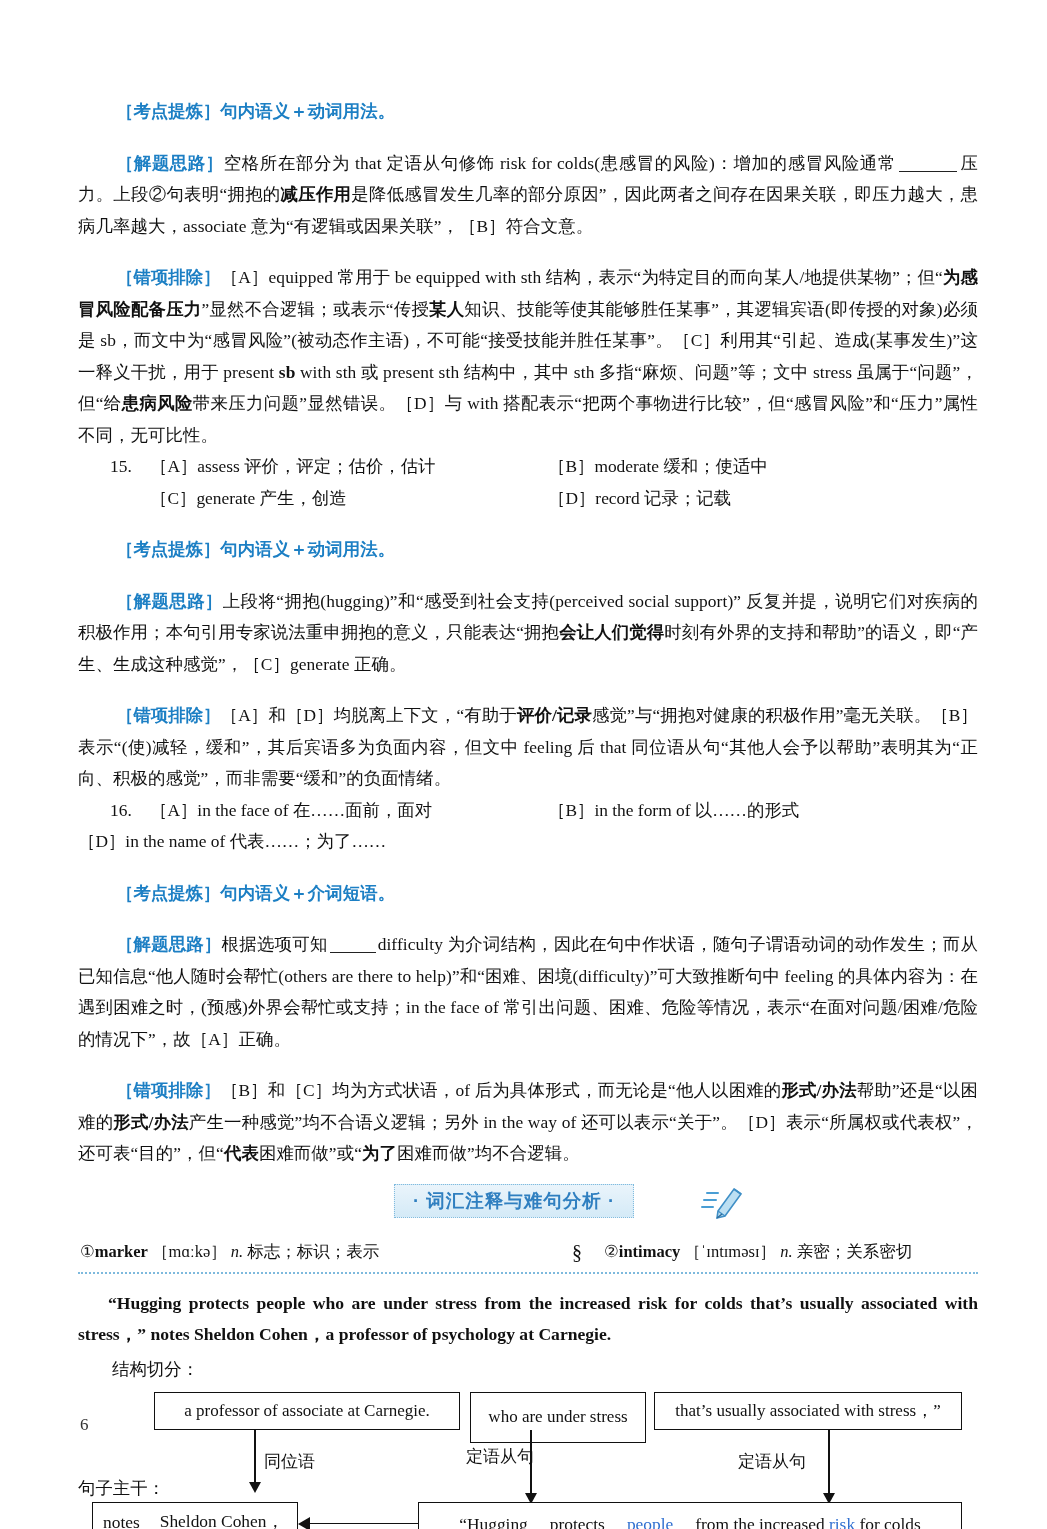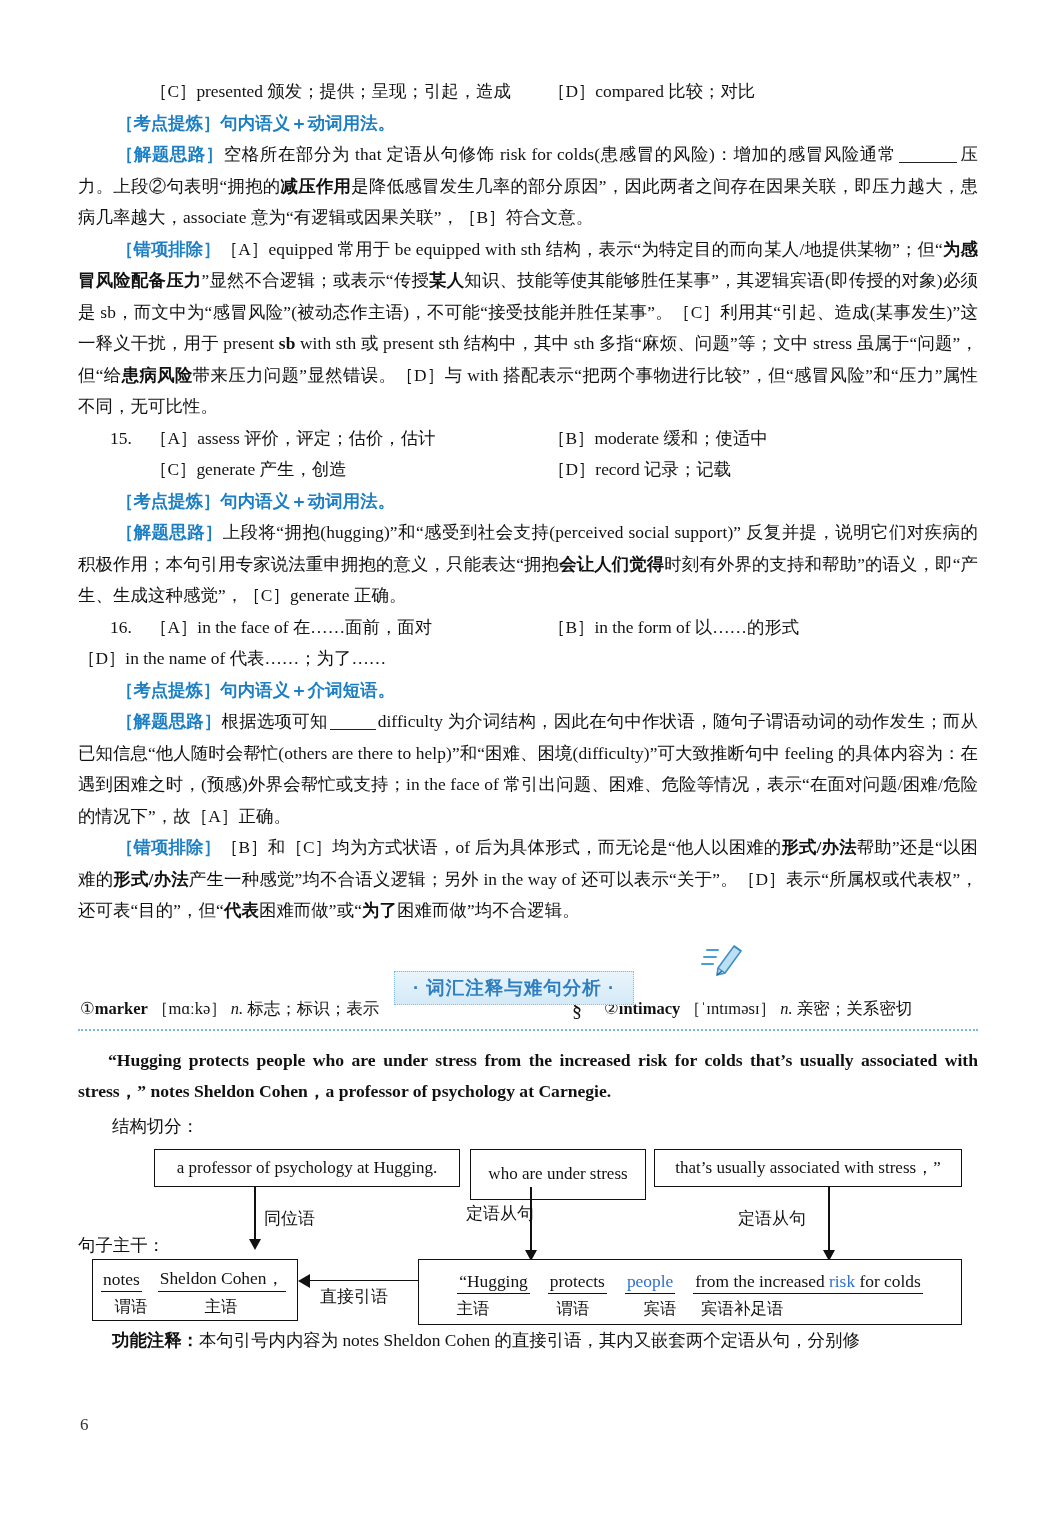--- a/index.html
+++ b/index.html
@@ -29,21 +29,21 @@
 
   
   p {
     margin: 0;
     font-size: 17.4px;
     line-height: 31.5px;
     text-align: justify;
     text-justify: inter-character;
     letter-spacing: 0.1px;
   }
-  .indent2 { text-indent: 38px; }
+  .indent2 { text-indent: 38px; margin-top: 20px; }
   .opt-line {
     margin: 0;
     font-size: 17.4px;
     line-height: 31.5px;
     display: flex;
   }
   .opt-line .col-a { width: 470px; padding-left: 72px; box-sizing: border-box;}
   .opt-line .col-b { flex: 1; }
   .opt-line.num .col-a { padding-left: 32px; }
   .qnum { display: inline-block; width: 40px; }
@@ -86,21 +86,20 @@
     margin-left: -14px;
     background: linear-gradient(#eaf4fb, #d4eaf7);
     border: 1.5px dotted #7db9dd;
     padding: 3px 18px 4px 18px;
     color: #2f7fc0;
     font-weight: bold;
     font-size: 18.5px;
     font-family: "Liberation Sans", sans-serif;
     letter-spacing: 1px;
     white-space: nowrap;
-    margin-top: 30px;
   }
   .pen-icon {
     position: absolute;
     left: 50%;
     transform: translateX(-50%);
     margin-left: 195px;
     top: -4px;
   }
   .vocab-row {
     display: flex;
@@ -227,24 +226,20 @@
     font-size: 17px;
     color: #333;
   }
 </style>
 </head>
 <body>
 
 <div class="page">
   <div class="content">
 
-    <div class="opt-line">
-      <span class="col-a">［C］presented 颁发；提供；呈现；引起，造成</span>
-      <span class="col-b">［D］compared 比较；对比</span>
-    </div>
 
     <p class="indent2">
       <span class="tag">［考点提炼］</span><span class="tag-blue-all">句内语义＋动词用法。</span>
     </p>
 
     <p class="indent2">
       <span class="tag">［解题思路］</span><span>空格所在部分为 that 定语从句修饰 risk for colds(患感冒的风险)：增加的感冒风险通常</span><span class="blank"></span><span>压力。上段②句表明“拥抱的</span><b>减压作用</b><span>是降低感冒发生几率的部分原因”，因此两者之间存在因果关联，即压力越大，患病几率越大，associate 意为“有逻辑或因果关联”，［B］符合文意。</span>
     </p>
 
     <p class="indent2">
@@ -261,20 +256,23 @@
     </div>
 
     <p class="indent2">
       <span class="tag">［考点提炼］</span><span class="tag-blue-all">句内语义＋动词用法。</span>
     </p>
 
     <p class="indent2">
       <span class="tag">［解题思路］</span><span>上段将“拥抱(hugging)”和“感受到社会支持(perceived social support)” 反复并提，说明它们对疾病的积极作用；本句引用专家说法重申拥抱的意义，只能表达“拥抱</span><b>会让人们觉得</b><span>时刻有外界的支持和帮助”的语义，即“产生、生成这种感觉”，［C］generate 正确。</span>
     </p>
 
+    <p class="indent2">
+      <span class="tag">［错项排除］</span><span>［A］和［D］均脱离上下文，“有助于</span><b>评价/记录</b><span>感觉”与“拥抱对健康的积极作用”毫无关联。［B］表示“(使)减轻，缓和”，其后宾语多为负面内容，但文中 feeling 后 that 同位语从句“其他人会予以帮助”表明其为“正向、积极的感觉”，而非需要“缓和”的负面情绪。</span>
+    </p>
 
     <div class="opt-line num">
       <span class="col-a"><span class="qnum">16.</span><span>［A］in the face of 在……面前，面对</span></span>
       <span class="col-b">［B］in the form of 以……的形式</span>
     </div>
     <div class="opt-line">
       <span class="col-b">［D］in the name of 代表……；为了……</span>
     </div>
 
     <p class="indent2">
@@ -321,21 +319,21 @@
         <span>亲密；关系密切</span>
       </span>
     </div>
     <div class="dotted-rule"></div>
 
     <div class="quote">“Hugging protects people who are under stress from the increased risk for colds that’s usually associated with stress，” notes Sheldon Cohen，a professor of psychology at Carnegie.</div>
     <div class="struct-label">结构切分：</div>
 
     <div class="diagram">
 
-      <div class="dbox" style="left:76px; top:4px; width:306px; height:38px;">a professor of psychology at Hugging.</div>
+      <div class="dbox" style="left:76px; top:4px; width:306px; height:38px;">a professor of associate at Carnegie.</div>
       <div class="dbox" style="left:392px; top:4px; width:176px; height:51px;">who are under stress</div>
       <div class="dbox" style="left:576px; top:4px; width:308px; height:38px;">that’s usually associated with stress，”</div>
 
       <div class="arrow-line" style="left:176px; top:42px; height:54px;"></div>
       <div class="arrow-head-down" style="left:171px; top:94px;"></div>
 
       <div class="arrow-line" style="left:452px; top:42px; height:65px;"></div>
       <div class="arrow-head-down" style="left:447px; top:105px;"></div>
 
       <div class="arrow-line" style="left:750px; top:42px; height:65px;"></div>

